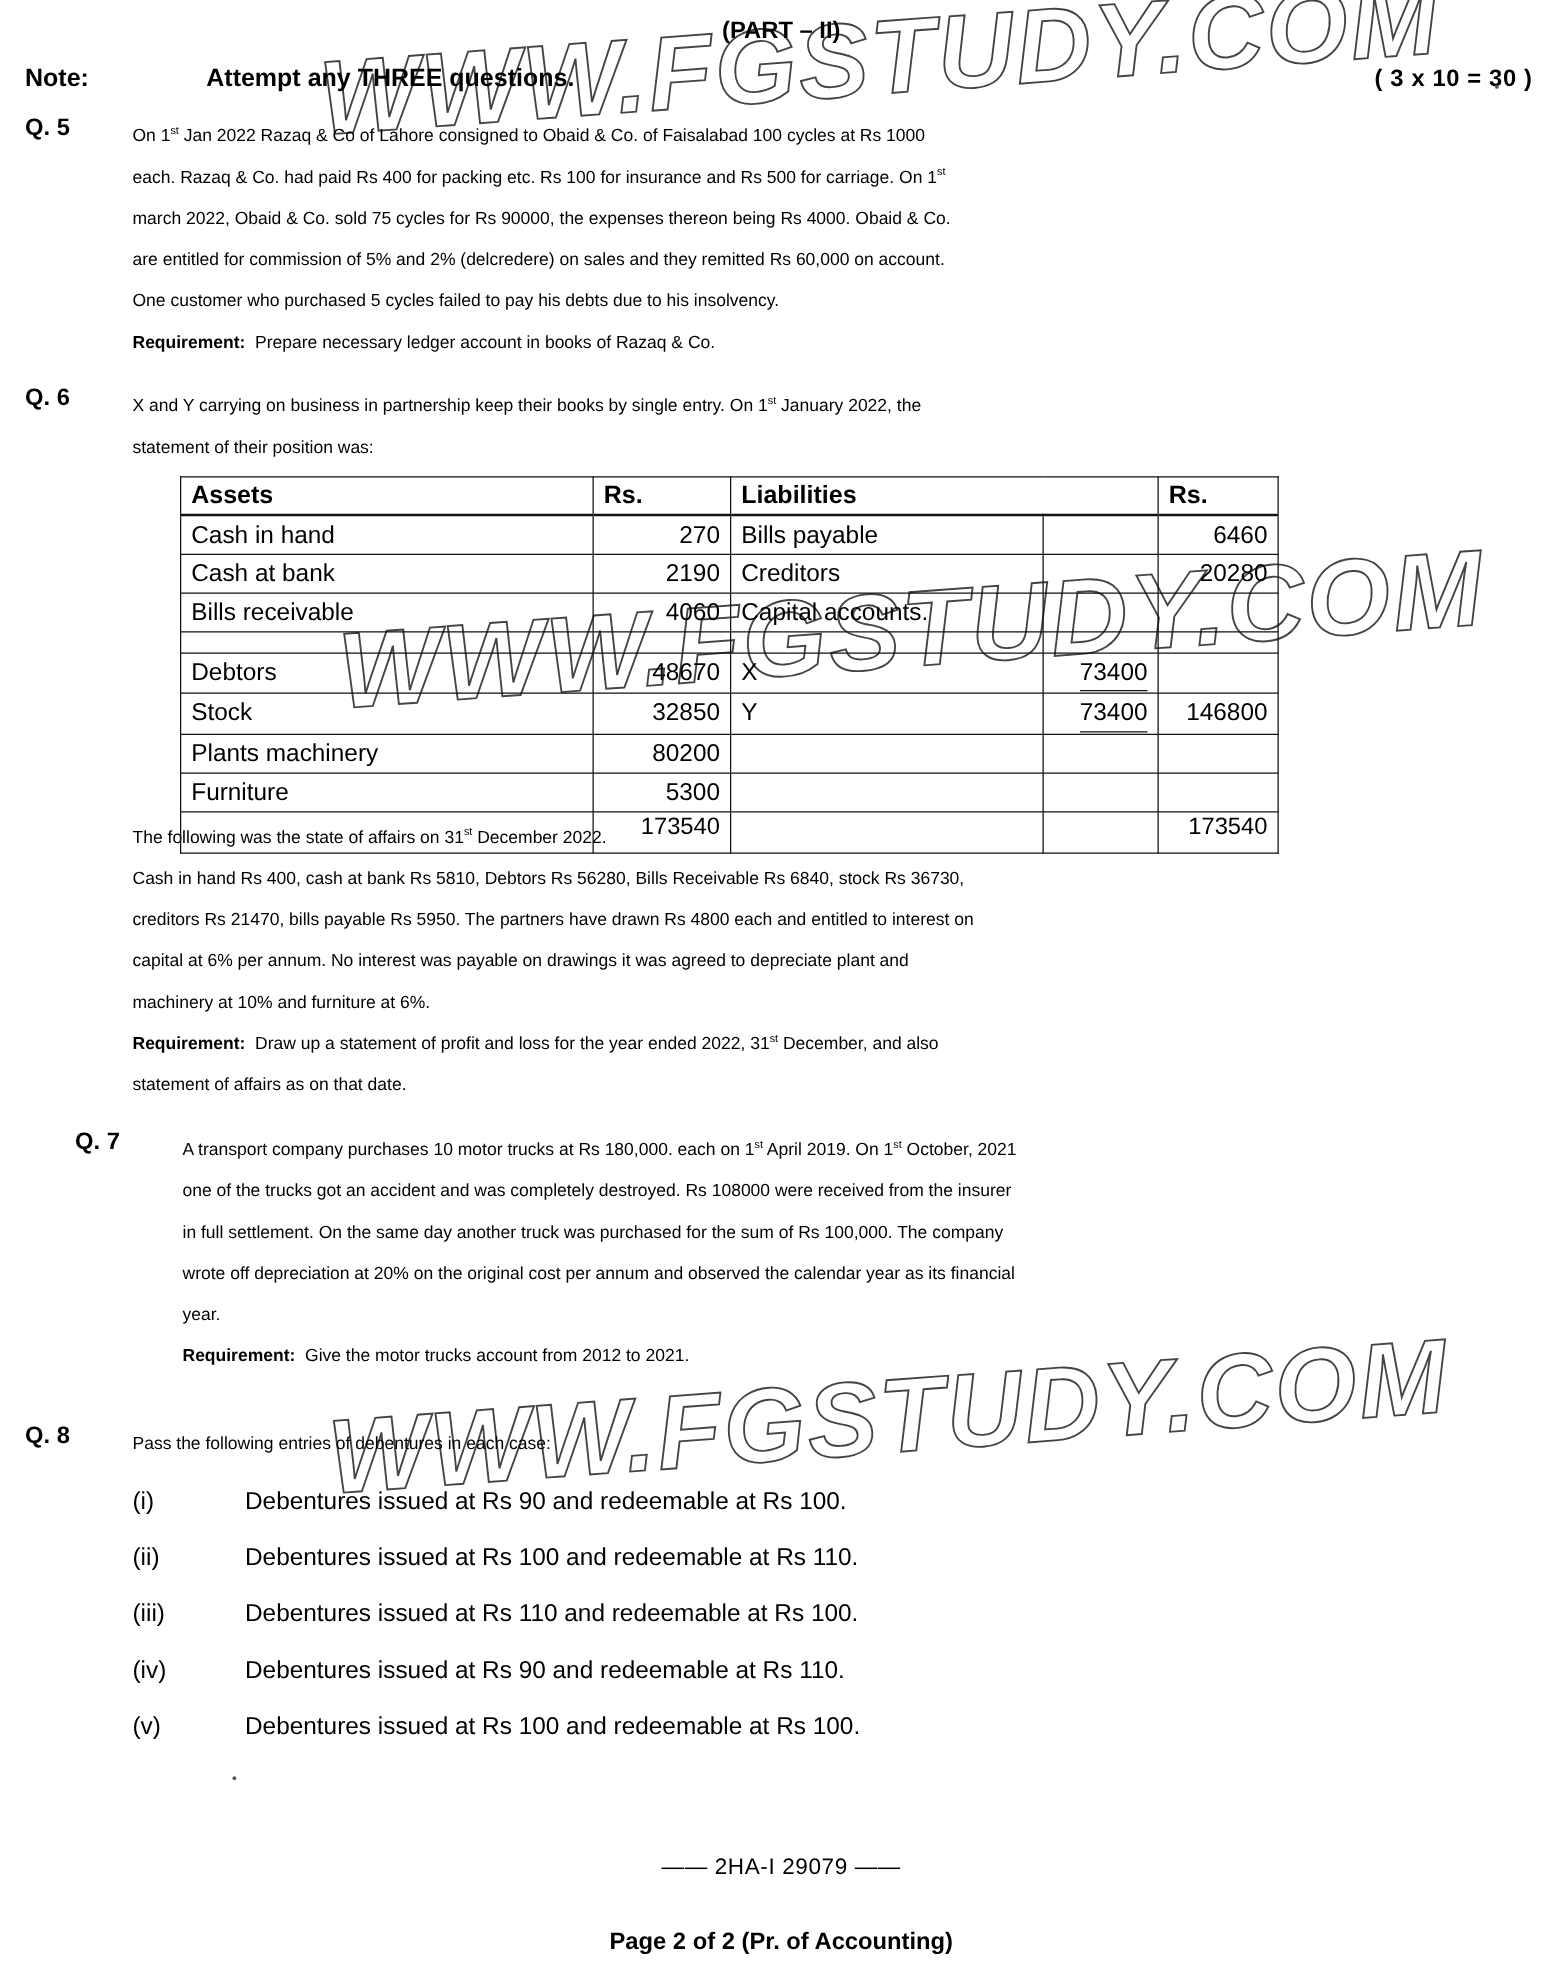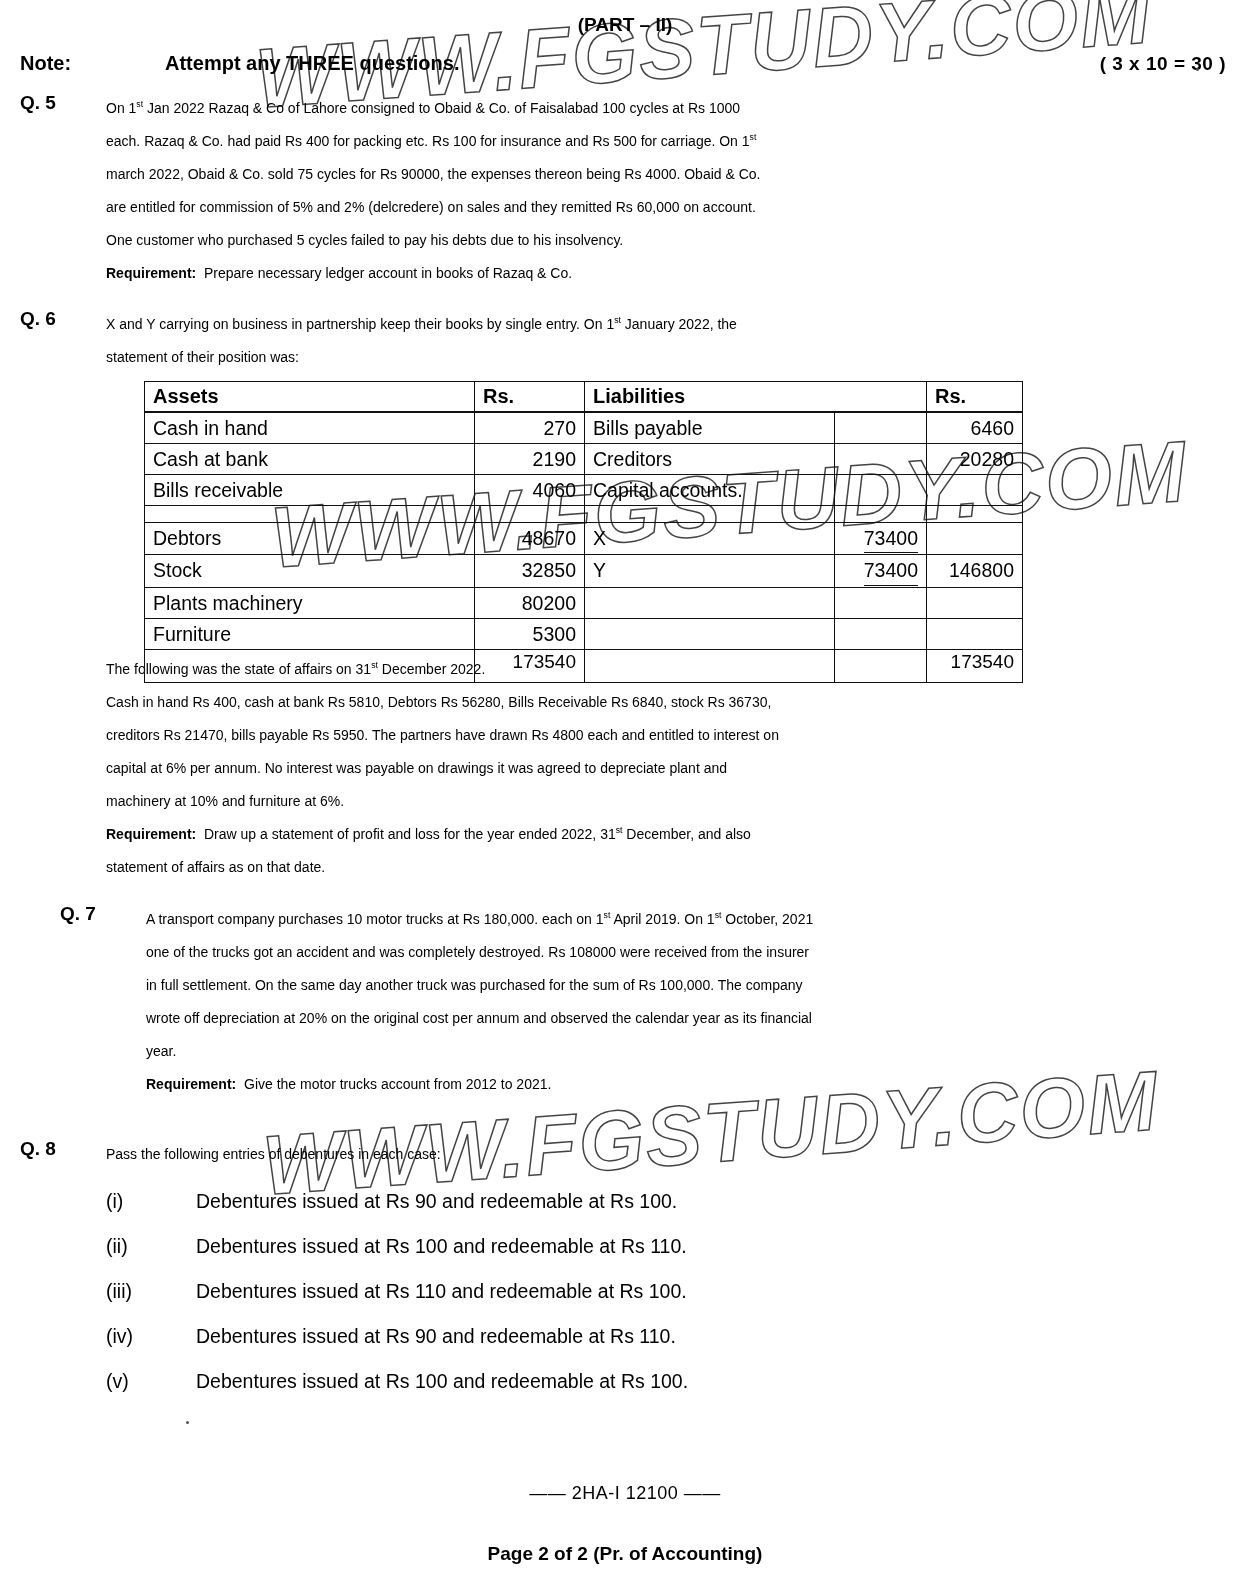--- a/index.html
+++ b/index.html
@@ -385,17 +385,17 @@
       </div>
       <div class="sub-item">
         <span class="sub-rn">(v)</span>
         <span class="sub-txt">Debentures issued at Rs 100 and redeemable at Rs 100.</span>
       </div>
     </div>
 
     <div class="stray-dot" style="left:186px; top:1421px;"></div>
     <div class="stray-dot" style="left:1196px; top:68px;"></div>
 
-    <div class="code-line">—— 2HA-I 12100 ——</div>
+    <div class="code-line">—— 2HA-I 29079 ——</div>
     <div class="page-foot">Page 2 of 2 (Pr. of Accounting)</div>
 
   </div>
 </div>
 
 </body></html>

